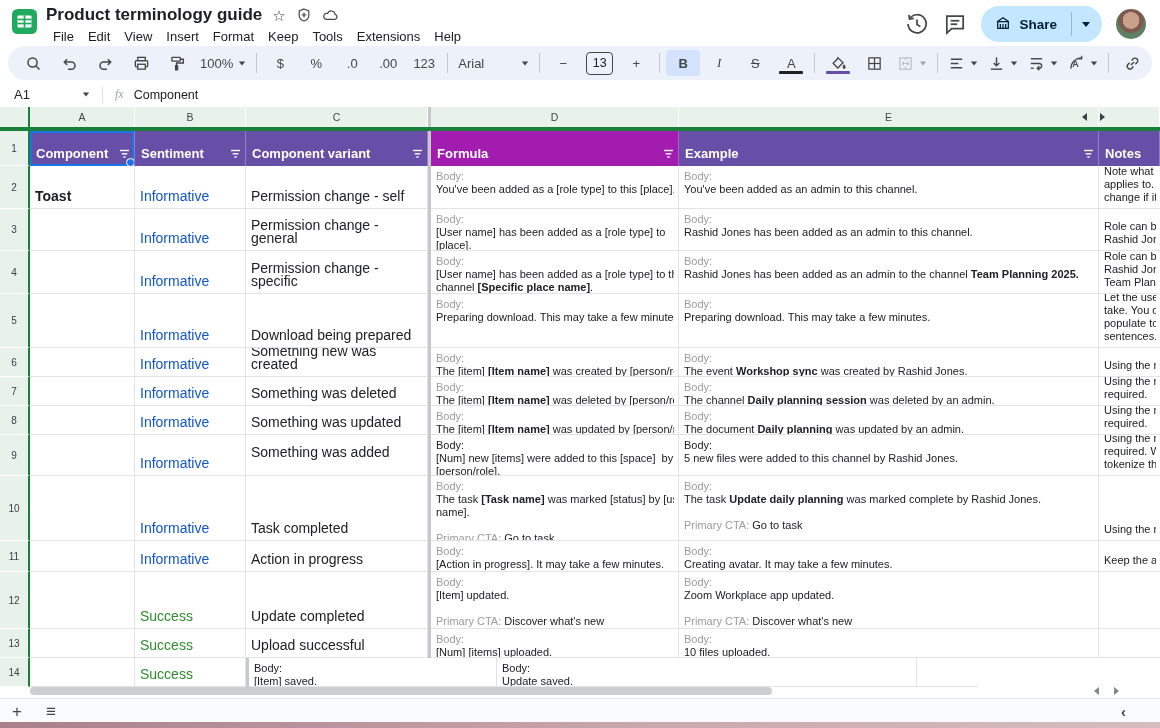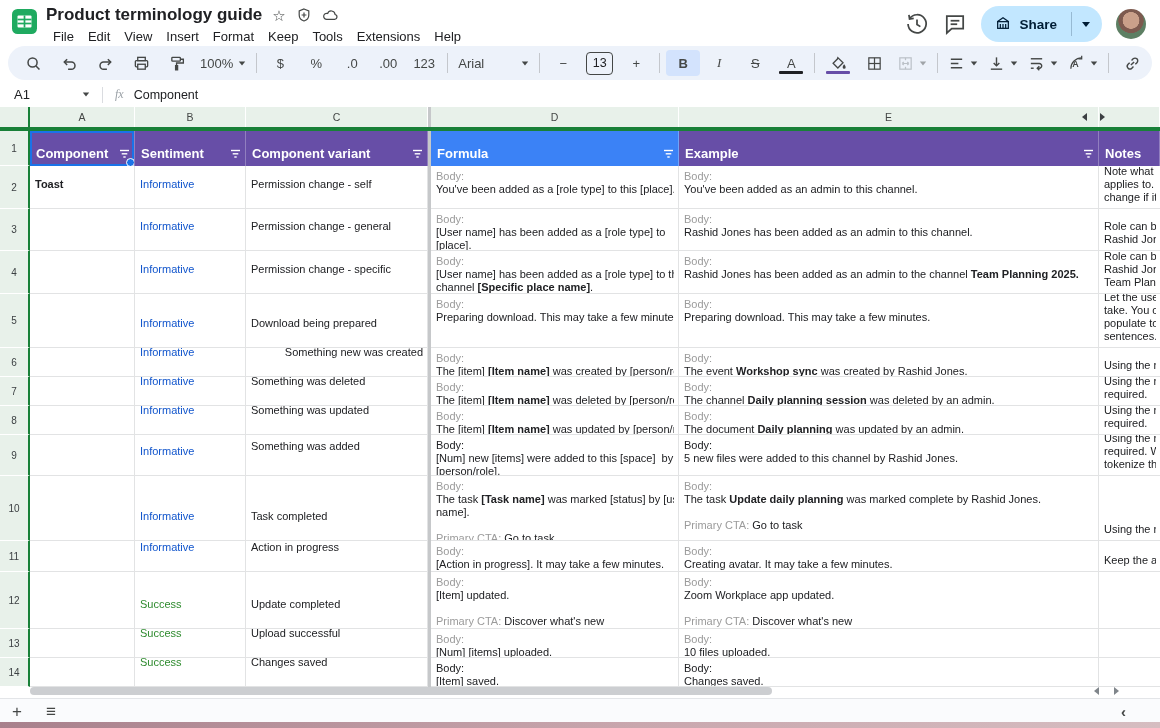--- a/index.html
+++ b/index.html
@@ -69,22 +69,22 @@
   .hcell .hfilter{position:absolute;right:3px;bottom:6px;}
   .hcell.selected{box-shadow:inset 0 0 0 2px #1a73e8;}
   .fill-handle{position:absolute;right:-1px;bottom:-1px;width:7px;height:7px;border-radius:50%;
     background:#1a73e8;border:1.5px solid #fff;z-index:6;}
   .rownum{background:#e8f1ea;border-right:2px solid #188038;border-bottom:1px solid #fff;box-sizing:border-box;
     display:flex;align-items:center;justify-content:center;font-size:10px;color:#3c4043;flex:none;}
   .grow{display:flex;}
   .cell{background:#fff;border-right:1px solid #e2e3e4;border-bottom:1px solid #e2e3e4;box-sizing:border-box;
     overflow:hidden;flex:none;position:relative;}
   .cell.last{border-right:none;}
-  .bottomcell{display:flex;flex-direction:column;justify-content:flex-end;padding:0 4px 17px 5px;
-    font-size:11px;color:#202124;line-height:13px;}
+  .bottomcell{display:flex;flex-direction:column;justify-content:flex-end;padding:0 4px 5px 5px;
+    font-size:14px;color:#202124;line-height:13px;}
   .rich{padding:4px 4px 0 5px;font-size:11px;line-height:13px;color:#202124;display:flex;flex-direction:column;}
   .rich.vbottom{justify-content:flex-end;padding-bottom:4px;height:100%;box-sizing:border-box;}
   .ln{white-space:pre;overflow:hidden;height:13px;flex:none;}
   .seg-g{color:#9b9b9b;}
   .seg-b{font-weight:700;}
   .b{font-weight:700;}
   .hidden-col-marker{position:absolute;top:6px;width:0;height:0;z-index:4;}
   .hm-left{border-top:4px solid transparent;border-bottom:4px solid transparent;border-right:5px solid #3c4043;}
   .hm-right{border-top:4px solid transparent;border-bottom:4px solid transparent;border-left:5px solid #3c4043;}
 
@@ -383,21 +383,21 @@
         </div>
         <div class="hcell" style="width: 182px; background: rgb(103, 78, 167);">
           <span>Component variant</span>
           <svg class="hfilter" width="13" height="12" viewBox="0 0 12 12" stroke="#fff" stroke-width="1.4">
             <line x1="1.5" y1="2.5" x2="10.5" y2="2.5"></line>
             <line x1="3.2" y1="5.8" x2="8.8" y2="5.8"></line>
             <line x1="4.8" y1="9" x2="7.2" y2="9"></line>
           </svg>
         </div>
         <div class="frozen-div"></div>
-        <div class="hcell" style="width: 248px; background: #3b82f6;">
+        <div class="hcell" style="width: 248px; background: #a21caf;">
           <span>Formula</span>
           <svg class="hfilter" width="13" height="12" viewBox="0 0 12 12" stroke="#fff" stroke-width="1.4">
             <line x1="1.5" y1="2.5" x2="10.5" y2="2.5"></line>
             <line x1="3.2" y1="5.8" x2="8.8" y2="5.8"></line>
             <line x1="4.8" y1="9" x2="7.2" y2="9"></line>
           </svg>
         </div>
         <div class="hcell" style="width: 420px; background: rgb(103, 78, 167);">
           <span>Example</span>
           <svg class="hfilter" width="13" height="12" viewBox="0 0 12 12" stroke="#fff" stroke-width="1.4">
@@ -767,34 +767,31 @@
         <div class="cell last" style="width: 61px;">
           <div class="rich vbottom"></div>
         </div>
       </div>
       <div class="grow" style="height: 29px;">
         <div class="rownum" style="width: 30px;">14</div>
         <div class="cell bottomcell" style="width: 105px;"></div>
         <div class="cell bottomcell" style="width: 111px;">
           <span style="color: rgb(46, 139, 46);">Success</span>
         </div>
-        <div class="cell bottomcell" style="width: 182px;">
-          <span>Changes saved</span>
-        </div>
         <div class="frozen-div"></div>
         <div class="cell" style="width: 248px;">
           <div class="rich">
             <div class="ln"><span class="seg-n">Body:</span></div>
             <div class="ln"><span class="seg-n">[Item] saved.</span></div>
           </div>
         </div>
         <div class="cell" style="width: 420px;">
           <div class="rich">
             <div class="ln"><span class="seg-n">Body:</span></div>
-            <div class="ln"><span class="seg-n">Changes saved.</span></div>
+            <div class="ln"><span class="seg-n">Update saved.</span></div>
           </div>
         </div>
         <div class="cell last" style="width: 61px;">
           <div class="rich vbottom"></div>
         </div>
       </div>
     </div>
 
   <div id="hscroll">
     <div class="hthumb"></div>

